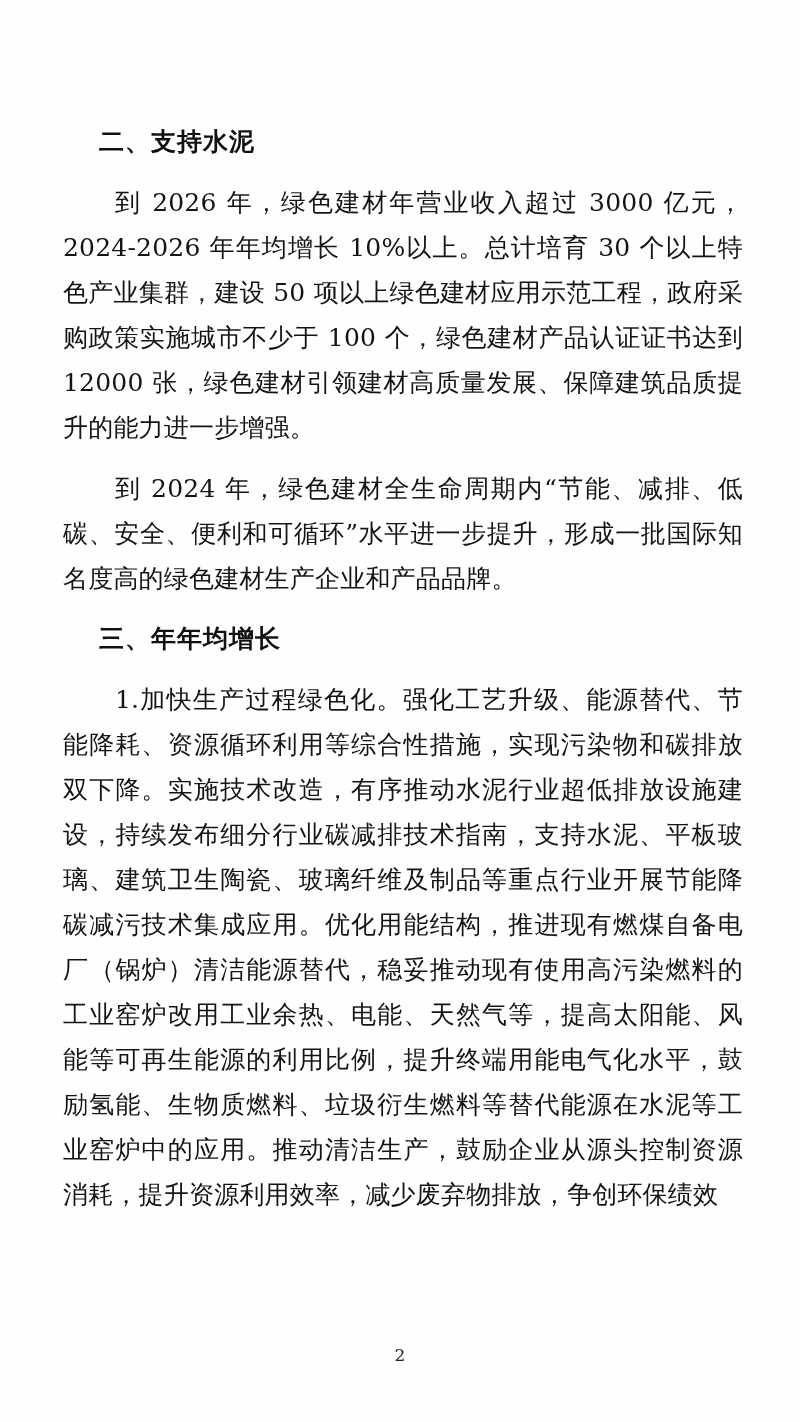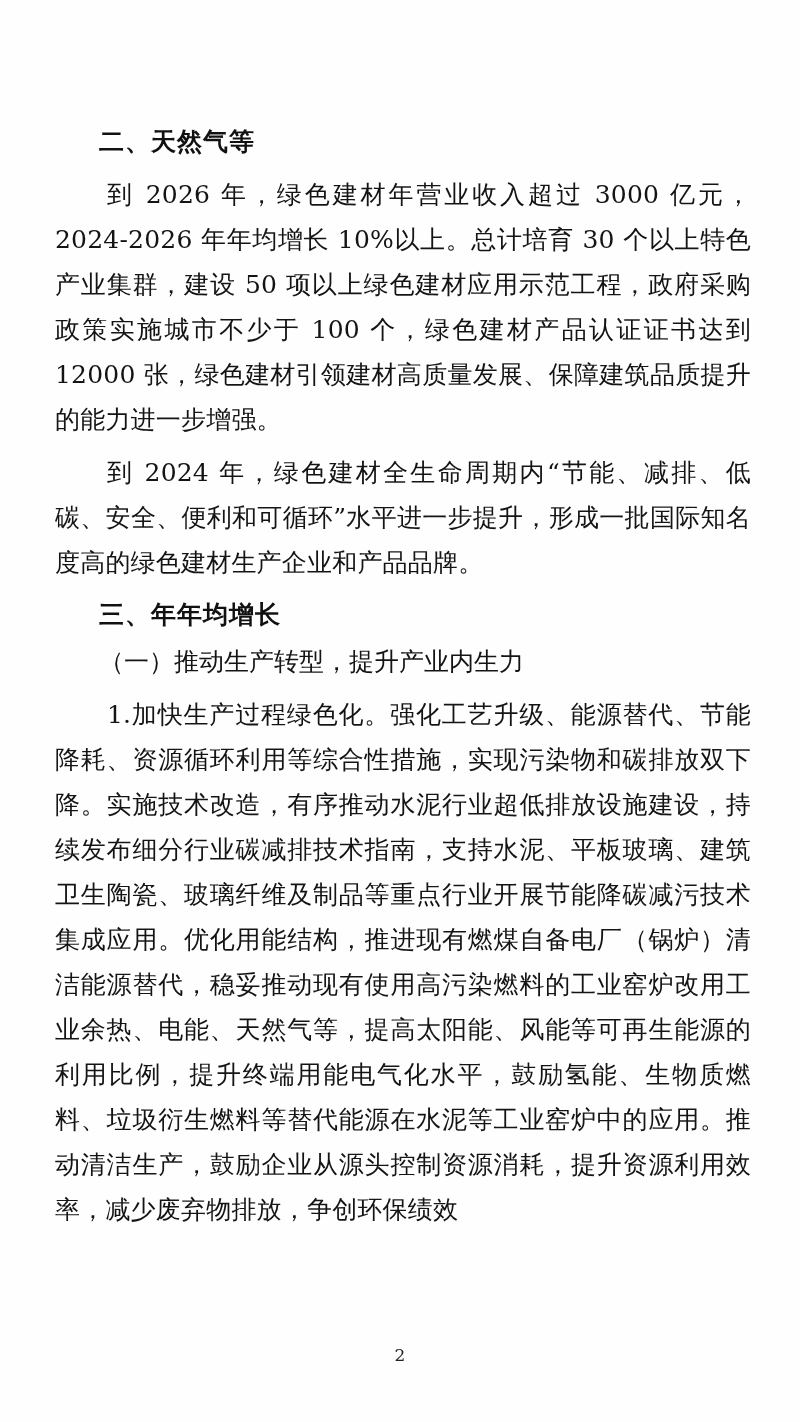--- a/index.html
+++ b/index.html
@@ -35,21 +35,21 @@
     font-size: 25px;
     line-height: 44px;
     letter-spacing: 1px;
     margin: 0 0 2px 0;
     text-indent: 52px;
     color: #111111;
   }
   .para {
     font-size: 25px;
     line-height: 45px;
-    margin: 8px;
+    margin: 16px;
     text-indent: 52px;
     text-align: justify;
     text-justify: inter-ideograph;
     letter-spacing: 0.2px;
     color: #141414;
   }
   .para-sub {
     font-size: 25px;
     line-height: 45px;
     margin: 0;
@@ -68,28 +68,27 @@
     font-family: "DejaVu Serif", "Liberation Serif", serif;
     color: #222222;
   }
 </style>
 </head>
 <body>
 
 <div class="page">
   <div class="content">
 
-    <div class="heading">二、天然气等</div>
+    <div class="heading">二、支持水泥</div>
 
     <p class="para">到 2026 年，绿色建材年营业收入超过 3000 亿元，2024-2026 年年均增长 10%以上。总计培育 30 个以上特色产业集群，建设 50 项以上绿色建材应用示范工程，政府采购政策实施城市不少于 100 个，绿色建材产品认证证书达到 12000 张，绿色建材引领建材高质量发展、保障建筑品质提升的能力进一步增强。</p>
 
     <p class="para">到 2024 年，绿色建材全生命周期内“节能、减排、低碳、安全、便利和可循环”水平进一步提升，形成一批国际知名度高的绿色建材生产企业和产品品牌。</p>
 
     <div class="heading">三、年年均增长</div>
 
-    <p class="para-sub">（一）推动生产转型，提升产业内生力</p>
 
     <p class="para">1.加快生产过程绿色化。强化工艺升级、能源替代、节能降耗、资源循环利用等综合性措施，实现污染物和碳排放双下降。实施技术改造，有序推动水泥行业超低排放设施建设，持续发布细分行业碳减排技术指南，支持水泥、平板玻璃、建筑卫生陶瓷、玻璃纤维及制品等重点行业开展节能降碳减污技术集成应用。优化用能结构，推进现有燃煤自备电厂（锅炉）清洁能源替代，稳妥推动现有使用高污染燃料的工业窑炉改用工业余热、电能、天然气等，提高太阳能、风能等可再生能源的利用比例，提升终端用能电气化水平，鼓励氢能、生物质燃料、垃圾衍生燃料等替代能源在水泥等工业窑炉中的应用。推动清洁生产，鼓励企业从源头控制资源消耗，提升资源利用效率，减少废弃物排放，争创环保绩效</p>
 
   </div>
 
   <div class="page-number">2</div>
 </div>
 
 </body></html>

